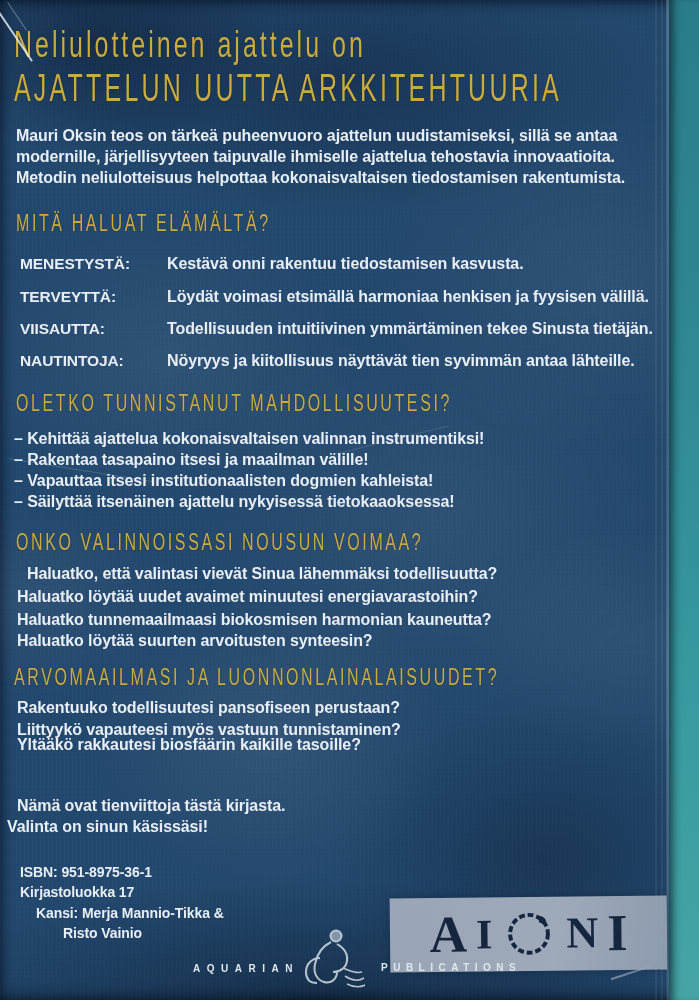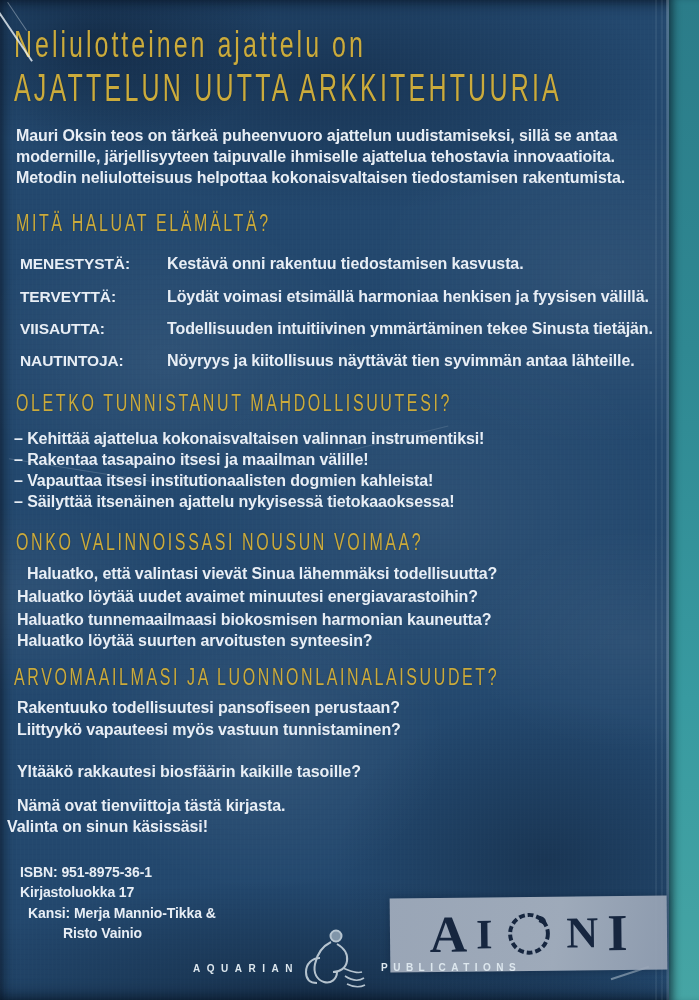--- a/index.html
+++ b/index.html
@@ -120,28 +120,28 @@
 
   <div class="deco sec-h" style="left:16px;top:528px">ONKO VALINNOISSASI NOUSUN VOIMAA?</div>
   <div class="bline" style="left:27px;top:565px">Haluatko, että valintasi vievät Sinua lähemmäksi todellisuutta?</div>
   <div class="bline" style="left:17px;top:588px">Haluatko löytää uudet avaimet minuutesi energiavarastoihin?</div>
   <div class="bline" style="left:17px;top:611px">Haluatko tunnemaailmaasi biokosmisen harmonian kauneutta?</div>
   <div class="bline" style="left:17px;top:632px">Haluatko löytää suurten arvoitusten synteesin?</div>
 
   <div class="deco sec-h" style="left:14px;top:663px">ARVOMAAILMASI JA LUONNONLAINALAISUUDET?</div>
   <div class="bline" style="left:17px;top:699px">Rakentuuko todellisuutesi pansofiseen perustaan?</div>
   <div class="bline" style="left:17px;top:721px">Liittyykö vapauteesi myös vastuun tunnistaminen?</div>
-  <div class="bline" style="left:17px;top:763px">Yltääkö rakkautesi biosfäärin kaikille tasoille?</div>
+  <div class="bline" style="left:17px;top:736px">Yltääkö rakkautesi biosfäärin kaikille tasoille?</div>
 
   <div class="bline" style="left:17px;top:797px">Nämä ovat tienviittoja tästä kirjasta.</div>
   <div class="bline" style="left:7px;top:818px">Valinta on sinun käsissäsi!</div>
 
   <div class="bline imp" style="left:20px;top:864px">ISBN: 951-8975-36-1</div>
   <div class="bline imp" style="left:20px;top:884px">Kirjastoluokka 17</div>
-  <div class="bline imp" style="left:28px;top:905px">Kansi: Merja Mannio-Tikka &amp;</div>
+  <div class="bline imp" style="left:36px;top:905px">Kansi: Merja Mannio-Tikka &amp;</div>
   <div class="bline imp" style="left:63px;top:925px">Risto Vainio</div>
 
   <div class="band">
     <span class="lt lt-a">A</span>
     <span class="lt lt-i1">I</span>
     <svg class="oicon" width="54" height="54" viewBox="0 0 60 60">
       <circle cx="30" cy="32" r="21" fill="none" stroke="#16263f" stroke-width="4.4" stroke-dasharray="6.5 3.2"></circle>
       <path d="M42 12 q9 2 7 11 l-8 -4 z" fill="#16263f"></path>
     </svg>
     <span class="lt lt-n">N</span>

